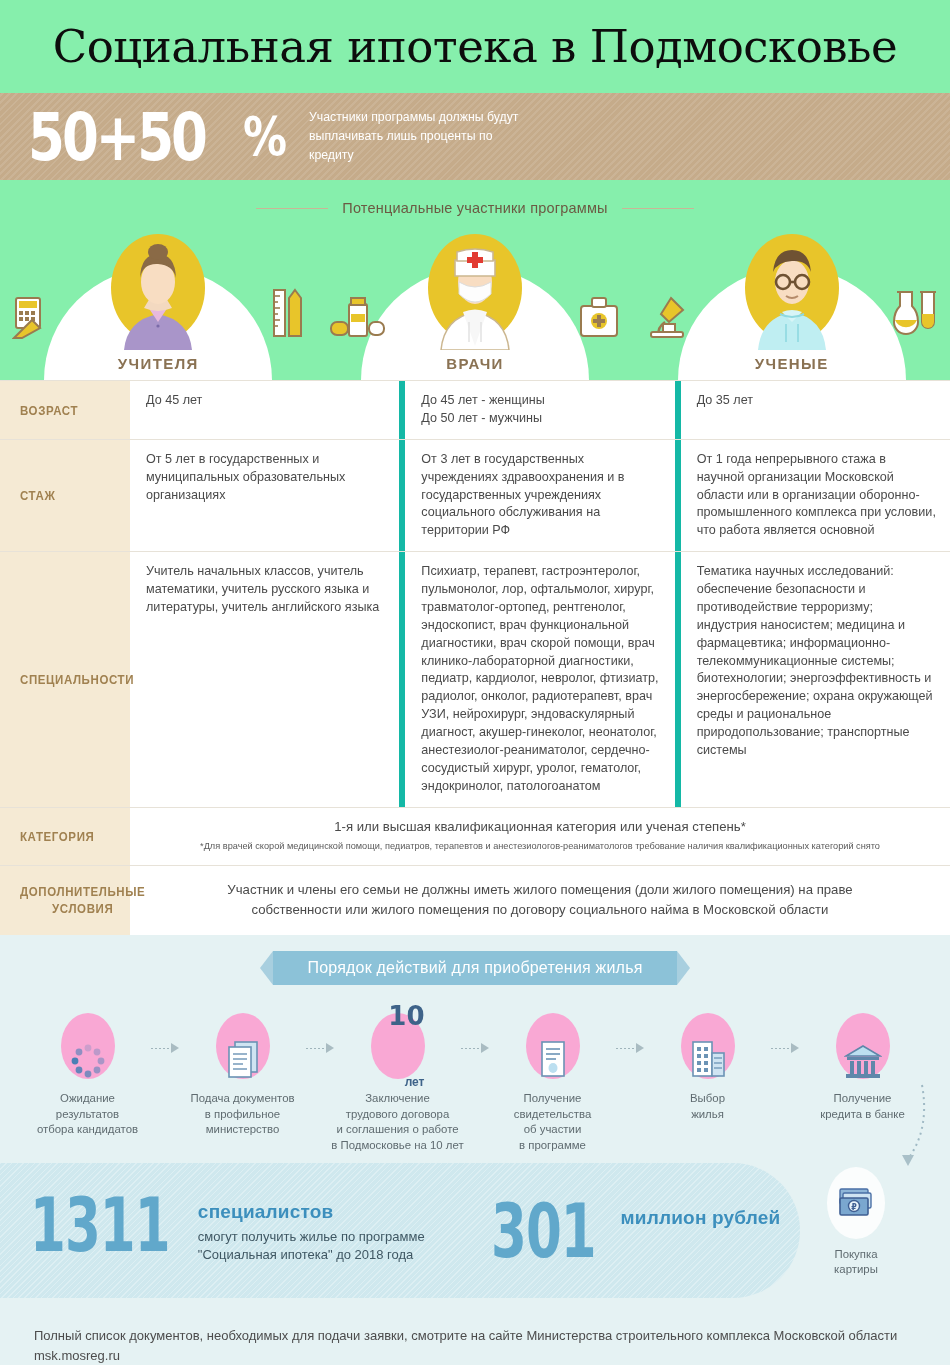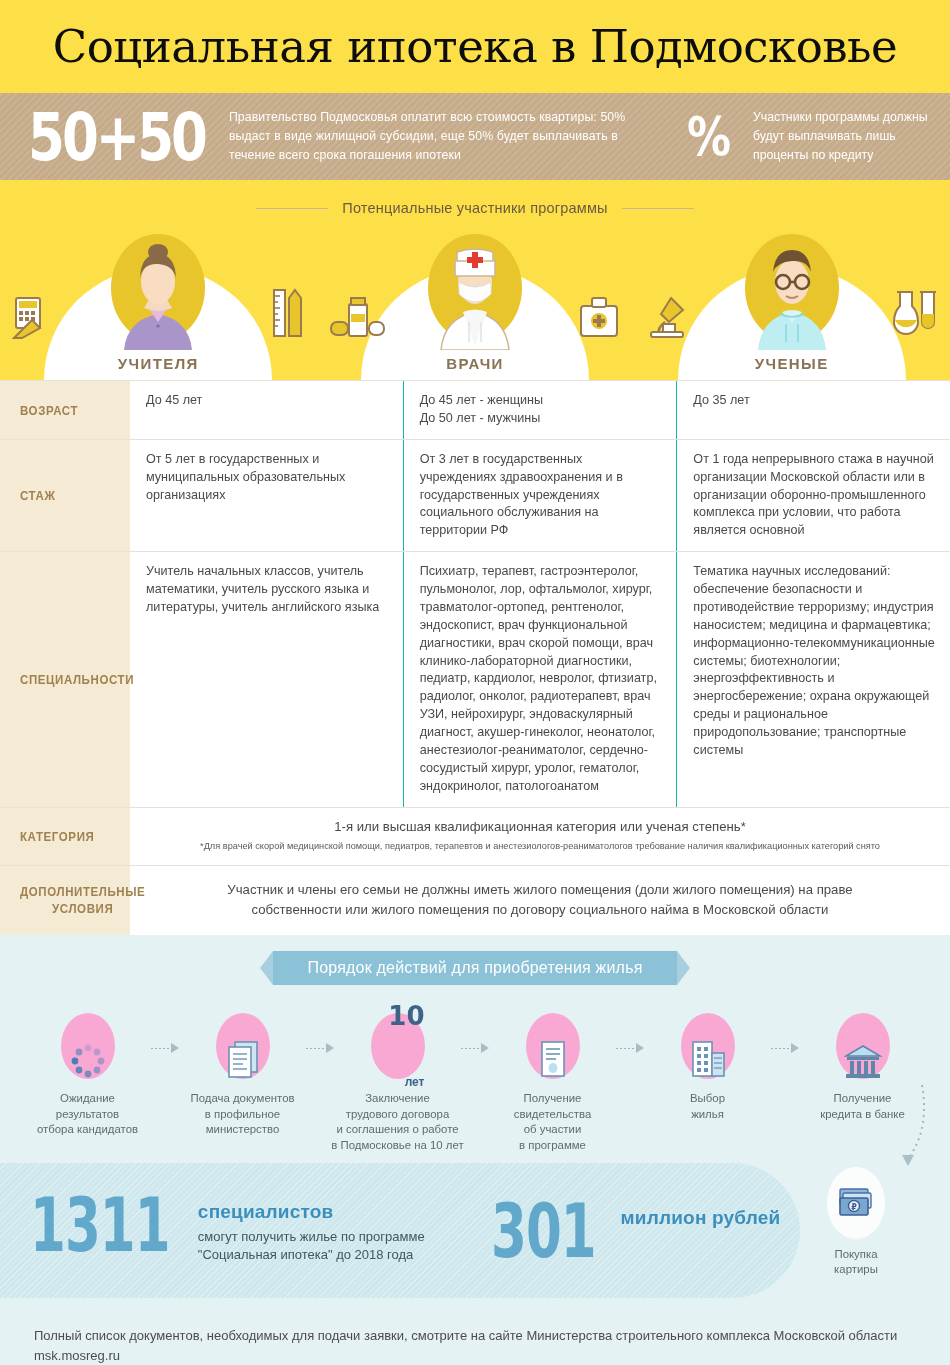--- a/index.html
+++ b/index.html
@@ -46,21 +46,21 @@
   .pct {
     font-family: "DejaVu Sans", sans-serif;
     font-weight: 700; font-size: 44px; line-height: 1;
     margin-left: 38px; transform: scaleY(1.2);
   }
   .tan-text2 {
     margin-left: 22px; font-size: 12.3px; line-height: 1.55; max-width: 210px;
   }
 
   
-  .cream { background: #fde047; }
+  .cream { background: #86efac; }
   .participants-head {
     display: flex; align-items: center; justify-content: center;
     padding-top: 20px; padding-bottom: 6px; gap: 14px;
   }
   .ph-line { width: 72px; height: 1px; background: #c9b696; }
   .ph-text { color: #6b5a43; font-size: 14.5px; font-weight: 400; letter-spacing: .2px; }
 
   
   .cards { position: relative; height: 150px; margin-top: 8px; display: flex; }
   .card {
@@ -95,21 +95,21 @@
   }
   .label-cell span {
     color: #a08150; font-size: 11.5px; font-weight: 700;
     letter-spacing: .6px; line-height: 1.25;
     transform: scaleY(1.18); transform-origin: left center;
   }
   .cells { flex: 1; display: flex; background: #ffffff; }
   .cell {
     flex: 1; padding: 11px 14px 11px 16px;
     font-size: 12.6px; line-height: 1.42; color: #4a4a4a;
-    border-left: 1px solid #14b8a6;
+    border-left: 6px solid #14b8a6;
   }
   .cell:first-child { border-left: none; }
   .trow { border-top: 1px solid #e7e2d8; }
   .row-age .cell { min-height: 48px; }
   .row-exp .cell { min-height: 82px; }
   .row-spec .cell { min-height: 212px; }
   .cell-wide {
     flex: 1; background: #ffffff; text-align: center;
     padding: 10px 16px 12px;
   }
@@ -207,21 +207,20 @@
 <body>
 
 <div class="page">
 
   <div class="title-band cream">
     <div class="title">Социальная ипотека в Подмосковье</div>
   </div>
 
   <div class="tan-band">
     <div class="big50">50+50</div>
-    <div class="tan-text">Правительство Подмосковья оплатит всю стоимость квартиры: 50% выдаст в виде жилищной субсидии, еще 50% будет выплачивать в течение всего срока погашения ипотеки</div>
     <div class="pct">%</div>
     <div class="tan-text2">Участники программы должны будут выплачивать лишь проценты по кредиту</div>
   </div>
 
   <div class="cream">
     <div class="participants-head">
       <div class="ph-line"></div>
       <div class="ph-text">Потенциальные участники программы</div>
       <div class="ph-line"></div>
     </div>

